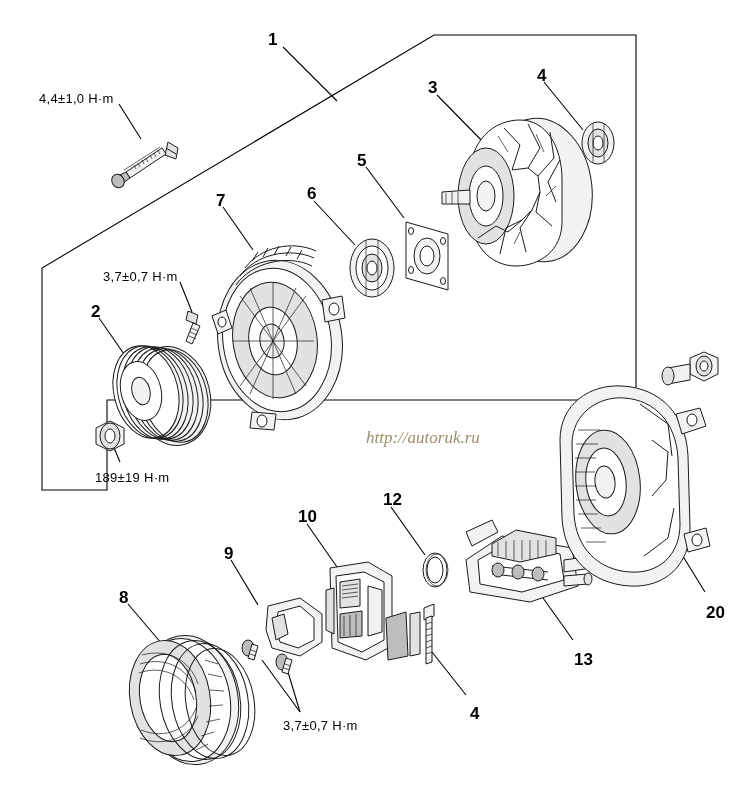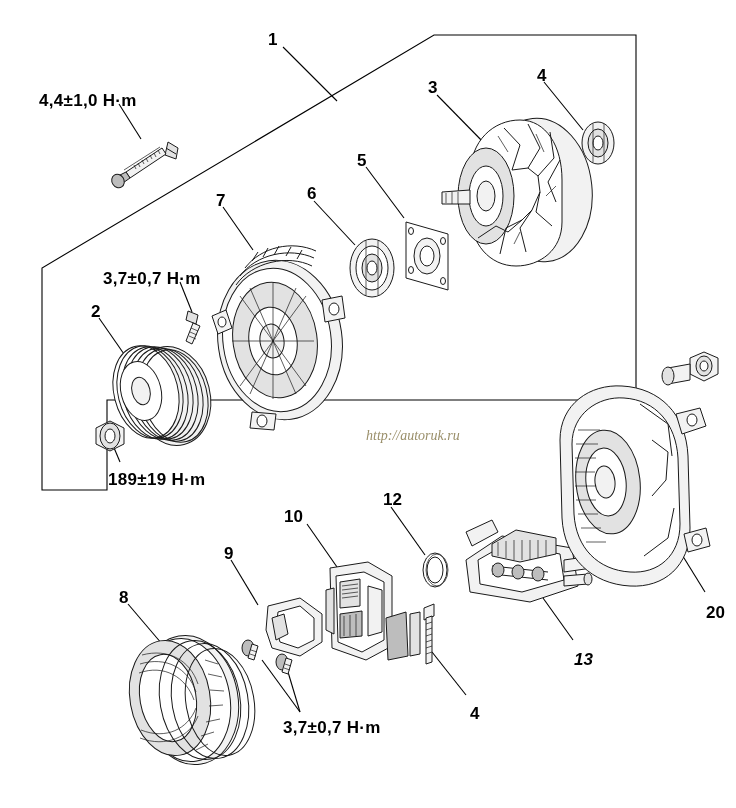--- a/index.html
+++ b/index.html
@@ -27,32 +27,32 @@
     font-family: "Liberation Sans", sans-serif;
     font-size: 17px;
     font-weight: bold;
     color: #000000;
     white-space: nowrap;
     line-height: 1;
   }
   .torque {
     position: absolute;
     font-family: "Liberation Sans", sans-serif;
-    font-size: 17px;
-    font-weight: bold;
+    font-size: 13px;
+    font-weight: normal;
     color: #000000;
     white-space: nowrap;
     line-height: 1;
     letter-spacing: 0.3px;
   }
   .watermark {
     position: absolute;
     font-family: "Liberation Serif", serif;
     font-style: italic;
-    font-size: 14px;
+    font-size: 17px;
     color: #9a8f6a;
     white-space: nowrap;
   }
   .stroke-thin { fill: none; stroke: #1a1a1a; stroke-width: 1; }
   .stroke-hair { fill: none; stroke: #1a1a1a; stroke-width: 0.7; }
   .fill-white  { fill: #ffffff; stroke: #1a1a1a; stroke-width: 1; }
   .fill-light  { fill: #f2f2f2; stroke: #1a1a1a; stroke-width: 1; }
   .fill-mid    { fill: #e2e2e2; stroke: #1a1a1a; stroke-width: 1; }
   .fill-dark   { fill: #bdbdbd; stroke: #1a1a1a; stroke-width: 1; }
   .leader      { fill: none; stroke: #000000; stroke-width: 1.1; }
@@ -412,26 +412,26 @@
 
   <div class="callout" style="left:268px; top:31px;">1</div>
   <div class="callout" style="left:91px;  top:303px;">2</div>
   <div class="callout" style="left:428px; top:79px;">3</div>
   <div class="callout" style="left:537px; top:67px;">4</div>
   <div class="callout" style="left:357px; top:152px;">5</div>
   <div class="callout" style="left:307px; top:185px;">6</div>
   <div class="callout" style="left:216px; top:192px;">7</div>
   <div class="callout" style="left:119px; top:589px;">8</div>
   <div class="callout" style="left:224px; top:545px;">9</div>
-  <div class="callout" style="left:284px; top:508px;">10</div>
+  <div class="callout" style="left:298px; top:508px;">10</div>
   <div class="callout" style="left:470px; top:705px;">4</div>
   <div class="callout" style="left:383px; top:491px;">12</div>
-  <div class="callout" style="left:574px; top:651px;font-style:italic;">13</div>
+  <div class="callout" style="left:574px; top:651px;">13</div>
   <div class="callout" style="left:706px; top:604px;">20</div>
 
   <div class="torque" style="left:39px;  top:92px;">4,4±1,0 H·m</div>
   <div class="torque" style="left:103px; top:270px;">3,7±0,7 H·m</div>
-  <div class="torque" style="left:108px;  top:471px;">189±19 H·m</div>
+  <div class="torque" style="left:95px;  top:471px;">189±19 H·m</div>
   <div class="torque" style="left:283px; top:719px;">3,7±0,7 H·m</div>
 
   <div class="watermark" style="left:366px; top:428px;">http://autoruk.ru</div>
 
 </div>
 
 </body></html>

